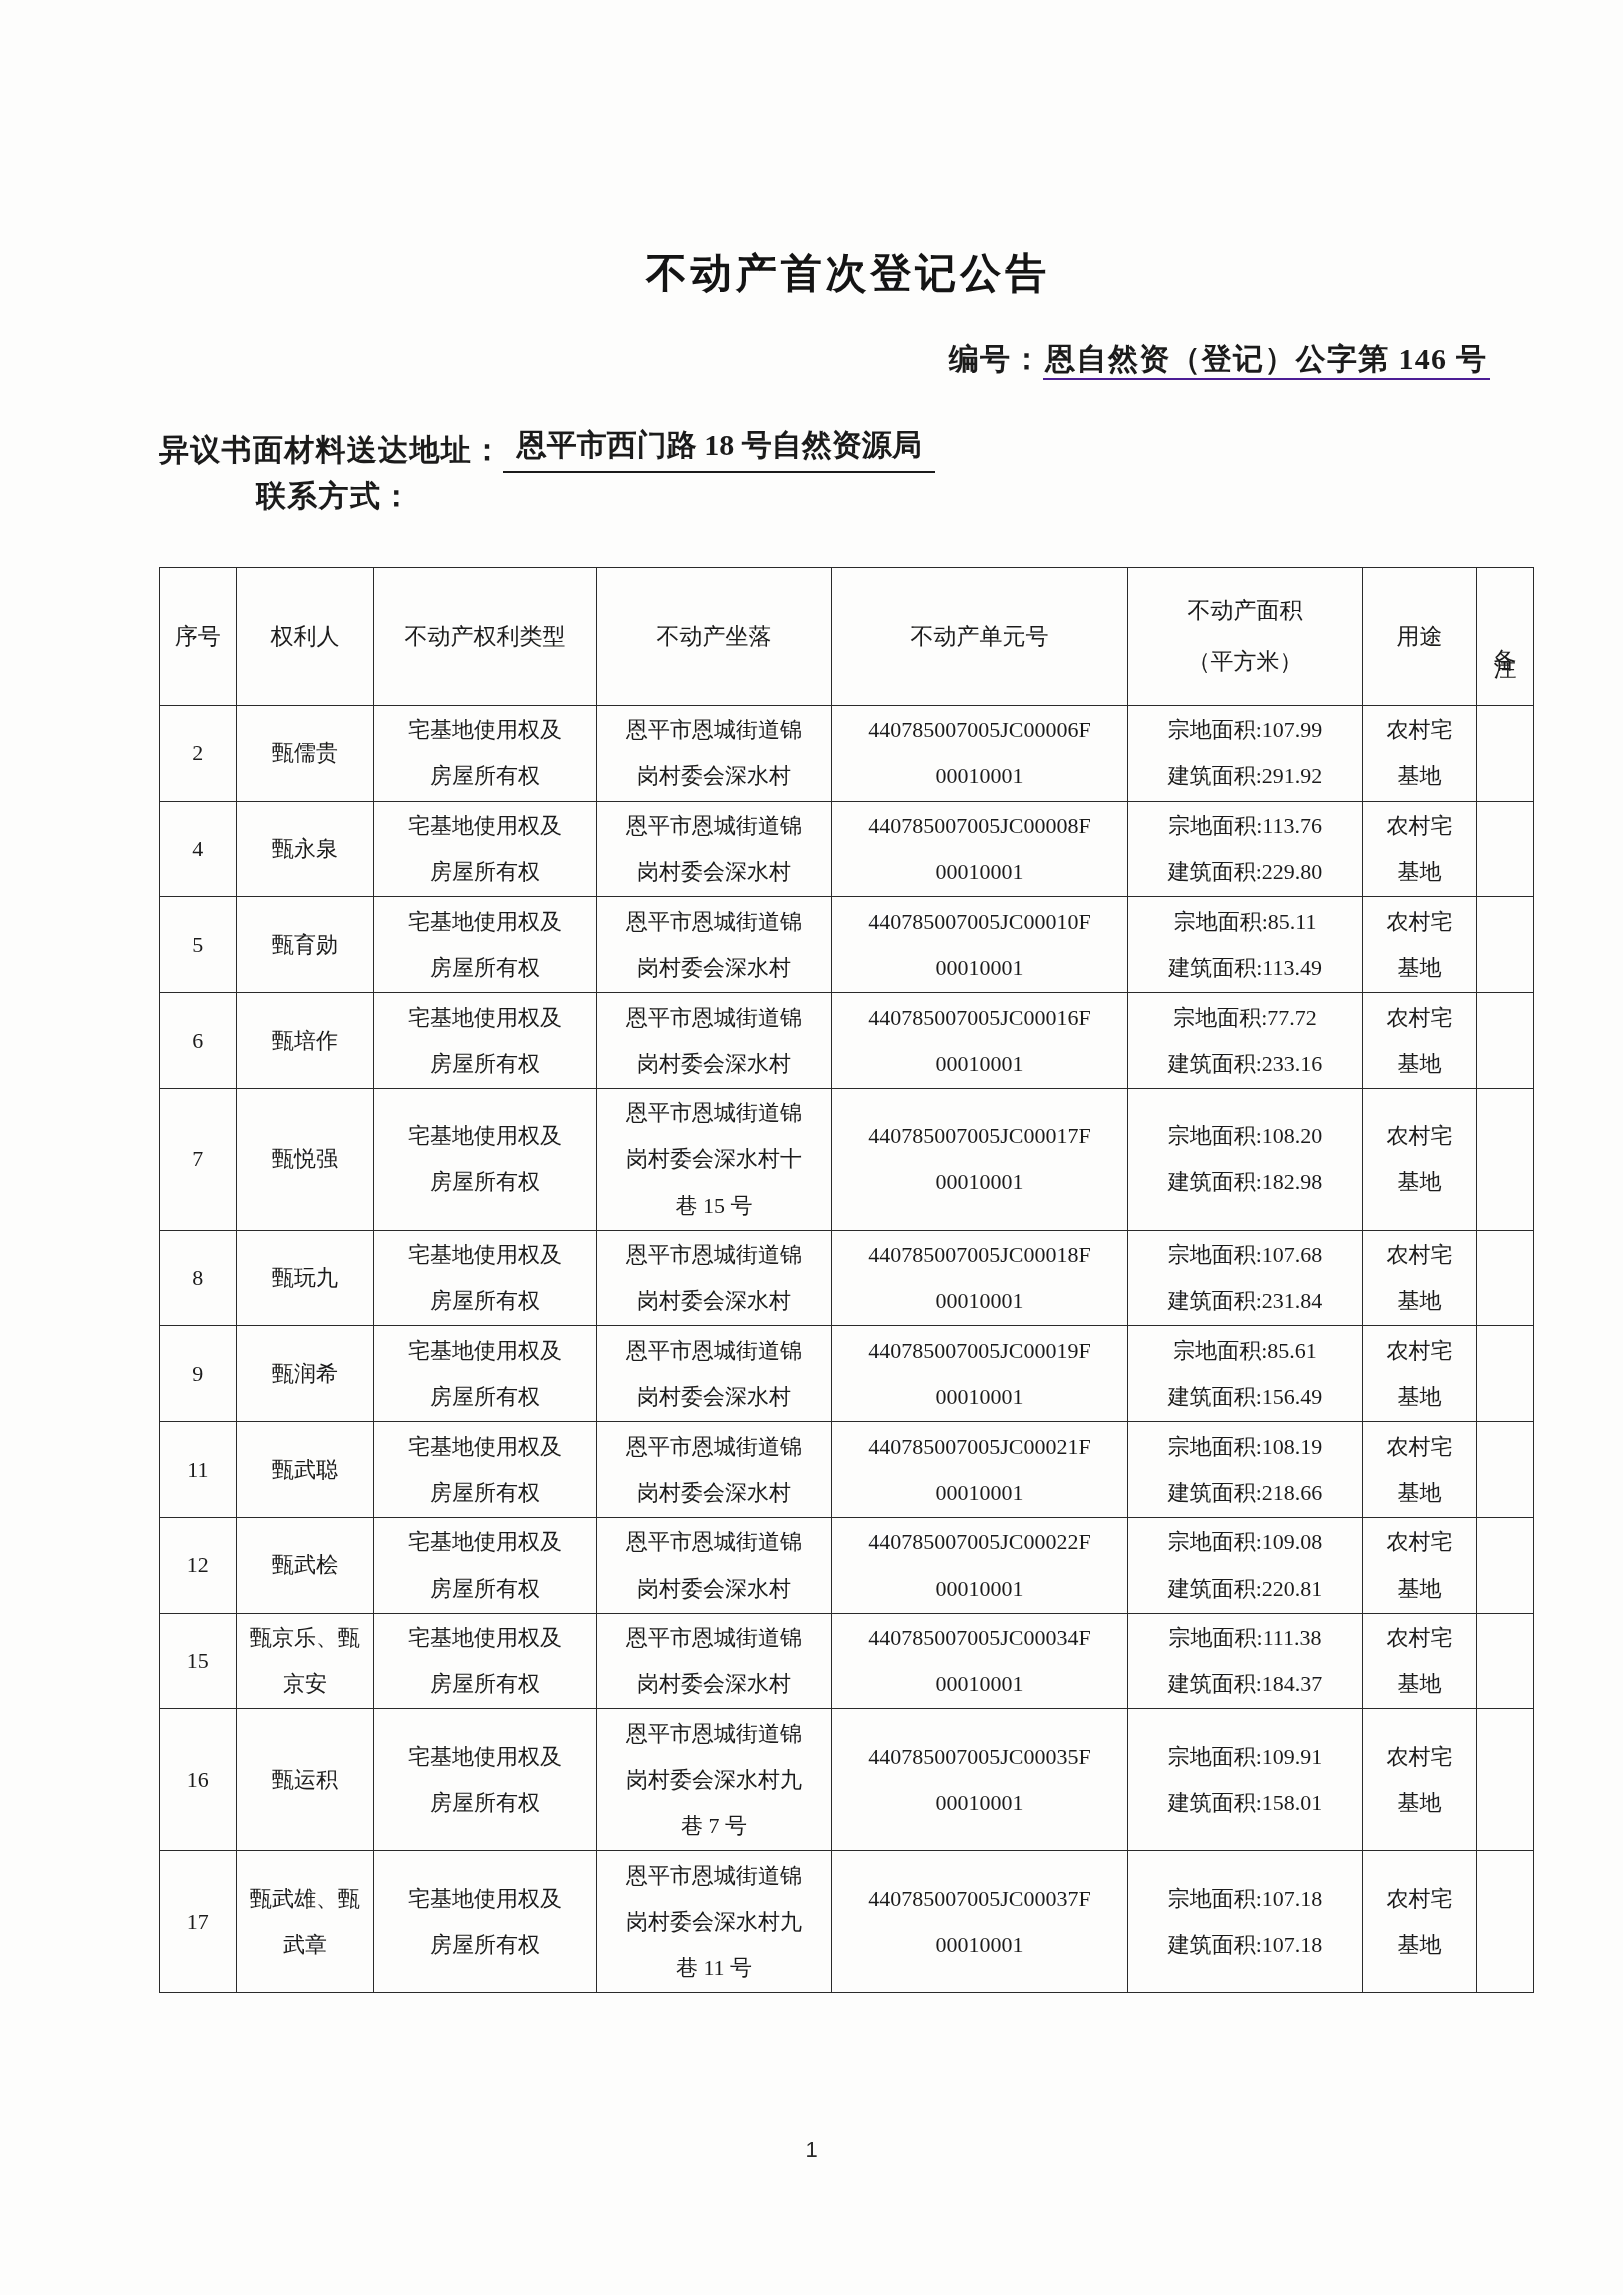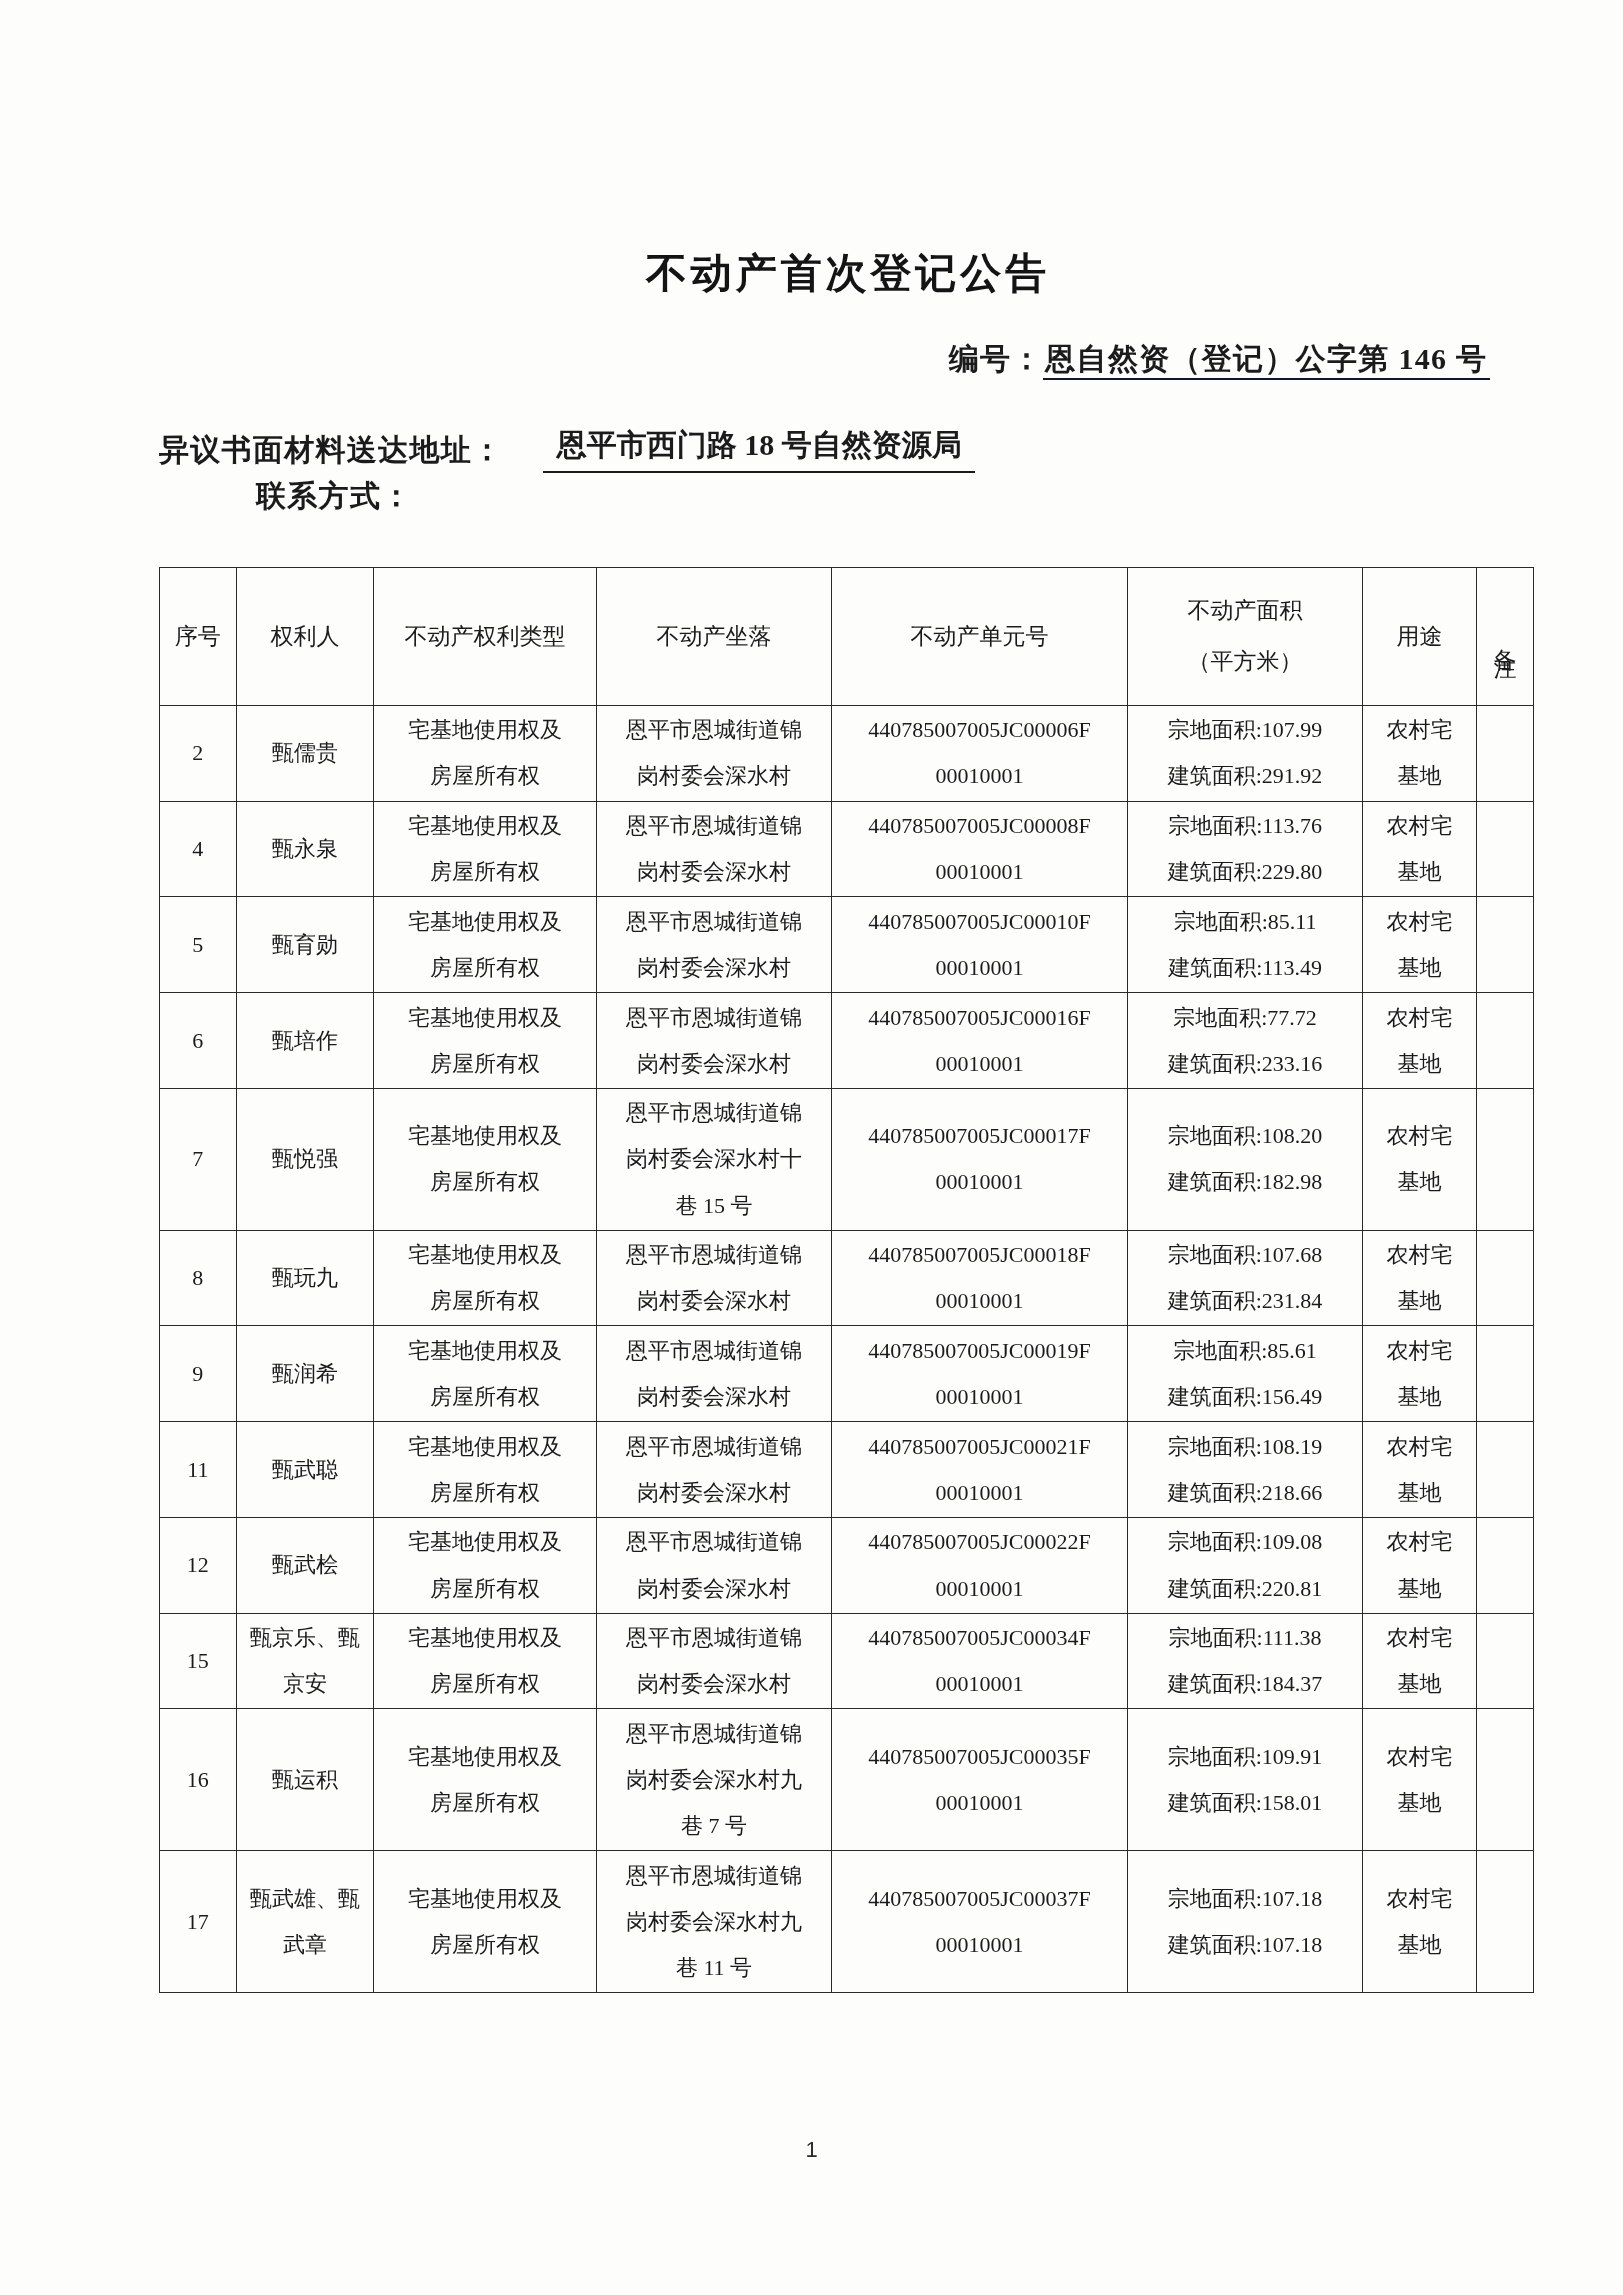--- a/index.html
+++ b/index.html
@@ -43,21 +43,21 @@
     margin-top: 41px;
     text-align: right;
     font-size: 30px;
     font-weight: 700;
     letter-spacing: 1.3px;
     padding-right: 47px;
     white-space: nowrap;
   }
   .serial-label { letter-spacing: 1.3px; text-align: right; }
   .serial-value {
-    border-bottom: 2px solid #0f172a;
+    border-bottom: 2px solid #4c1d95;
     padding: 0 2.6px 2.6px 2.6px;
   }
 
   
   .body-para {
     margin-top: 10.5px;
     font-size: 30px;
     font-weight: 700;
     line-height: 1.62;
     letter-spacing: 0.7px;
@@ -70,21 +70,20 @@
   .contact-block {
     margin-top: 42px;
     font-size: 30px;
     font-weight: 700;
     line-height: 1.55;
   }
   .contact-row {
     display: flex;
     align-items: flex-end;
     white-space: nowrap;
-    gap: 40px;
   }
   .contact-row.addr { padding-left: 0px; }
   .contact-row.tel  { padding-left: 97px; }
   .contact-label { letter-spacing: 1.3px; }
   .contact-value {
     border-bottom: 2px solid #1b1b1b;
     text-align: center;
     padding-bottom: 2.6px;
   }
   .contact-row.addr .contact-value { min-width: 432px; }

